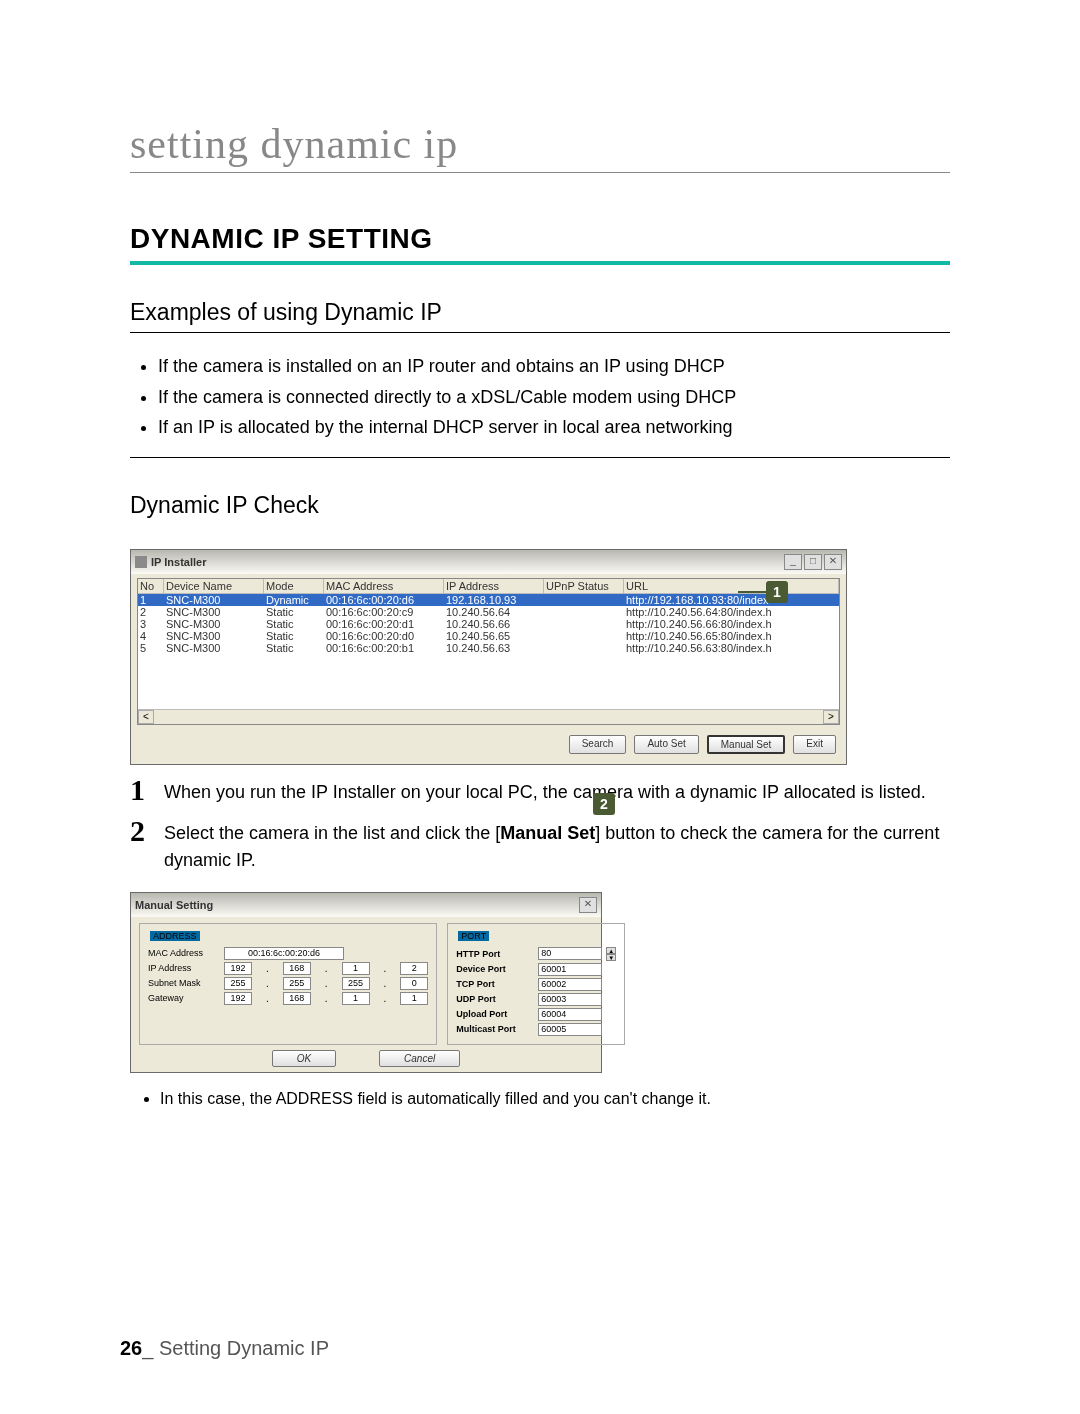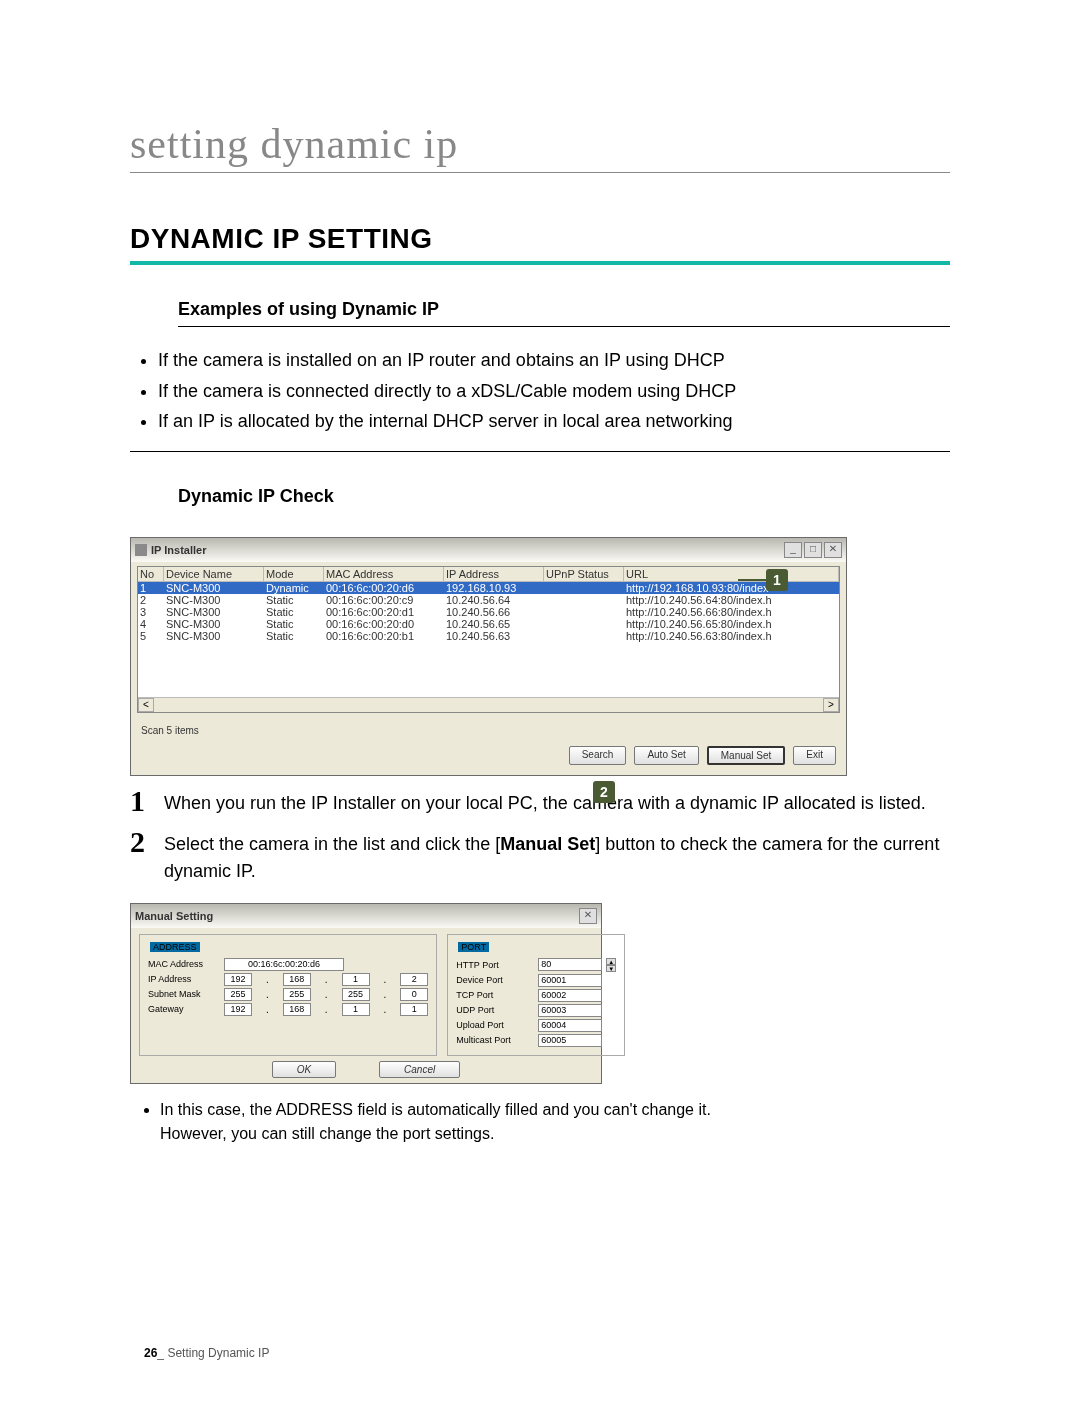--- a/index.html
+++ b/index.html
@@ -29,27 +29,26 @@
   }
   .section-heading {
     font-size: 28px;
     font-weight: bold;
     letter-spacing: 0.5px;
     border-bottom: 4px solid #14b8a6;
     padding-bottom: 6px;
     margin-bottom: 28px;
   }
   .subheading {
-    font-size: 18px;
-    font-weight: bold;
+    font-size: 23px;
+    font-weight: normal;
     border-bottom: 1.5px solid #000;
     padding-bottom: 6px;
     margin-bottom: 14px;
     margin-top: 34px;
-    margin-left: 48px;
   }
   .examples-list {
     border-bottom: 1.5px solid #000;
     padding: 4px 0 14px 0;
     margin: 0 0 30px 0;
   }
   .examples-list ul {
     list-style: disc;
     padding-left: 28px;
     margin: 0;
@@ -277,21 +276,21 @@
     padding: 0 2px;
     box-sizing: border-box;
   }
   .ipseg {
     display: flex;
     gap: 12px;
     align-items: center;
   }
   .ipseg .finput { width: 28px; text-align: center; }
   .ipseg .dot { padding: 0 2px; }
-  .port-fieldset .flabel { width: 78px; }
+  .port-fieldset .flabel { width: 78px; font-weight: bold; }
   .port-val {
     width: 64px;
   }
   .spinner {
     display: flex; flex-direction: column; justify-content: center;
   }
   .spinner button {
     width: 10px; height: 7px; font-size: 6px; padding: 0; line-height: 6px;
     border: 1px solid #888; background: #e0e0e0;
   }
@@ -333,22 +332,22 @@
     line-height: 1.5;
   }
   .note-sub {
     font-size: 16px;
     margin-left: 30px;
     line-height: 1.5;
   }
   .footer {
     position: absolute;
     bottom: 54px;
-    left: 144px;
-    font-size: 12px;
+    left: 120px;
+    font-size: 20px;
     color: #555;
   }
   .footer .pnum { font-weight: bold; color: #000; }
 </style>
 </head>
 <body>
 
 <div class="page">
 
   <div class="chapter-title">setting dynamic ip</div>
@@ -434,21 +433,20 @@
             <div></div>
             <div>http://10.240.56.63:80/index.h</div>
           </div>
         </div>
         <div class="scroll-ind">
           <div class="larrow">&lt;</div>
           <div class="track"></div>
           <div class="rarrow">&gt;</div>
         </div>
       </div>
-      <div class="scan-text">Scan 5 items</div>
       <div class="btn-row">
         <div class="btn">Search</div>
         <div class="btn">Auto Set</div>
         <div class="btn highlight">Manual Set</div>
         <div class="btn">Exit</div>
       </div>
     </div>
 
     <div class="callout-line" style="left:608px;top:42px;width:30px"></div>
     <div class="callout" style="left:636px;top:32px">1</div>
@@ -549,19 +547,18 @@
     </div>
     <div class="ms-btns">
       <span class="btn">OK</span>
       <span class="btn">Cancel</span>
     </div>
   </div>
 
   <ul class="note-list">
     <li>In this case, the ADDRESS field is automatically filled and you can't change it.</li>
   </ul>
-  <div class="note-sub">However, you can still change the port settings.</div>
 
   <div class="footer">
     <span class="pnum">26</span><span>_ </span><span>Setting Dynamic IP</span>
   </div>
 
 </div>
 
 </body></html>

